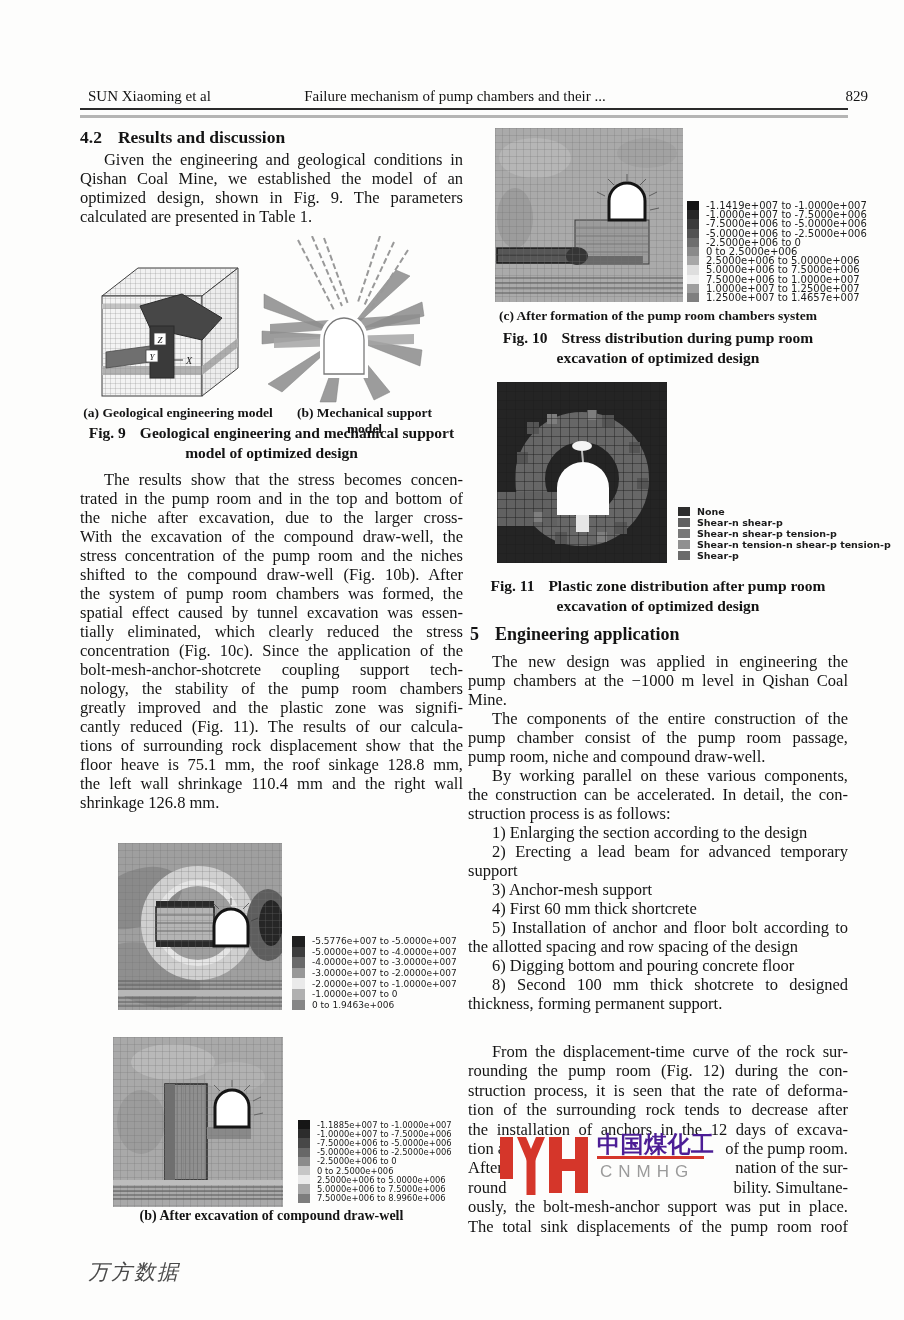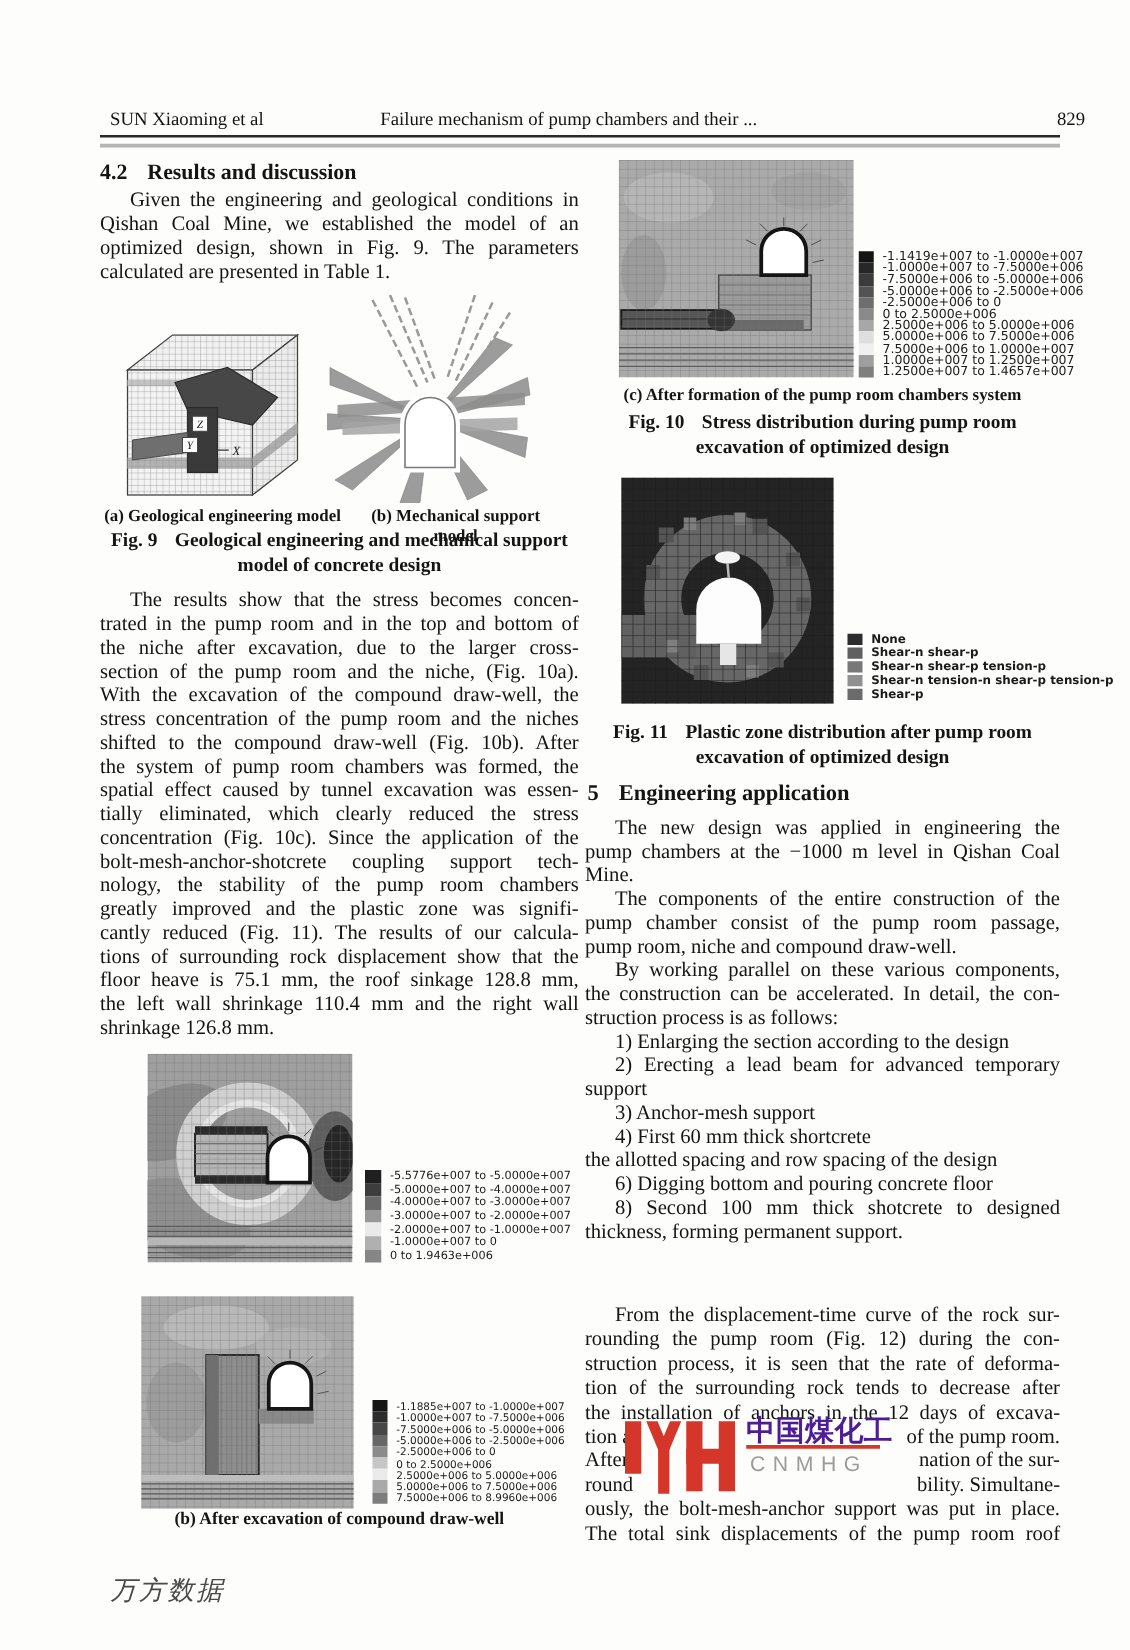--- a/index.html
+++ b/index.html
@@ -110,27 +110,26 @@
     </g>
     <path d="M64,138 L64,104 A20,22 0 0 1 104,104 L104,138 Z" fill="#ffffff" stroke="#ffffff" stroke-width="8"></path>
     <path d="M64,138 L64,104 A20,22 0 0 1 104,104 L104,138 Z" fill="#ffffff" stroke="#7a7a7a" stroke-width="1.3"></path>
   </svg>
 
   <div class="abs subcap" style="left:80px;top:405px;width:196px;">(a) Geological engineering model</div>
   <div class="abs subcap" style="left:282px;top:405px;width:165px;">(b) Mechanical support model</div>
   <div class="abs figcap" style="left:80px;top:424px;width:383px;">
     <span class="figlabel">Fig. 9</span><span>Geological engineering and mechanical support</span>
   </div>
-  <div class="abs figcap" style="left:80px;top:444px;width:383px;">model of concrete design</div>
+  <div class="abs figcap" style="left:80px;top:444px;width:383px;">model of optimized design</div>
 
   <div class="abs" style="left:80px;top:470px;width:383px;">
     <div class="line j ind">The results show that the stress becomes concen-</div>
     <div class="line j">trated in the pump room and in the top and bottom of</div>
     <div class="line j">the niche after excavation, due to the larger cross-</div>
-    <div class="line j">section of the pump room and the niche, (Fig. 10a).</div>
     <div class="line j">With the excavation of the compound draw-well, the</div>
     <div class="line j">stress concentration of the pump room and the niches</div>
     <div class="line j">shifted to the compound draw-well (Fig. 10b). After</div>
     <div class="line j">the system of pump room chambers was formed, the</div>
     <div class="line j">spatial effect caused by tunnel excavation was essen-</div>
     <div class="line j">tially eliminated, which clearly reduced the stress</div>
     <div class="line j">concentration (Fig. 10c). Since the application of the</div>
     <div class="line j">bolt-mesh-anchor-shotcrete coupling support tech-</div>
     <div class="line j">nology, the stability of the pump room chambers</div>
     <div class="line j">greatly improved and the plastic zone was signifi-</div>
@@ -476,20 +475,21 @@
     <div class="line j">pump chamber consist of the pump room passage,</div>
     <div class="line">pump room, niche and compound draw-well.</div>
     <div class="line j ind">By working parallel on these various components,</div>
     <div class="line j">the construction can be accelerated. In detail, the con-</div>
     <div class="line">struction process is as follows:</div>
     <div class="line ind">1) Enlarging the section according to the design</div>
     <div class="line j ind">2) Erecting a lead beam for advanced temporary</div>
     <div class="line">support</div>
     <div class="line ind">3) Anchor-mesh support</div>
     <div class="line ind">4) First 60 mm thick shortcrete</div>
+    <div class="line j ind">5) Installation of anchor and floor bolt according to</div>
     <div class="line">the allotted spacing and row spacing of the design</div>
     <div class="line ind">6) Digging bottom and pouring concrete floor</div>
     <div class="line j ind">8) Second 100 mm thick shotcrete to designed</div>
     <div class="line">thickness, forming permanent support.</div>
   </div>
 
   <div class="abs" style="left:468px;top:1042px;width:380px;">
     <div class="line j ind" style="line-height:19.4px;">From the displacement-time curve of the rock sur-</div>
     <div class="line j" style="line-height:19.4px;">rounding the pump room (Fig. 12) during the con-</div>
     <div class="line j" style="line-height:19.4px;">struction process, it is seen that the rate of deforma-</div>

